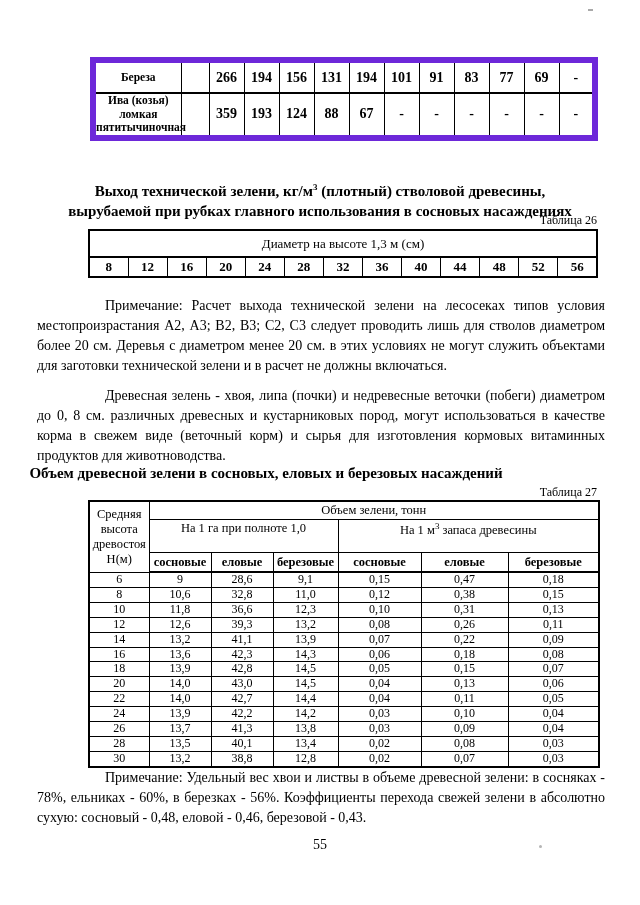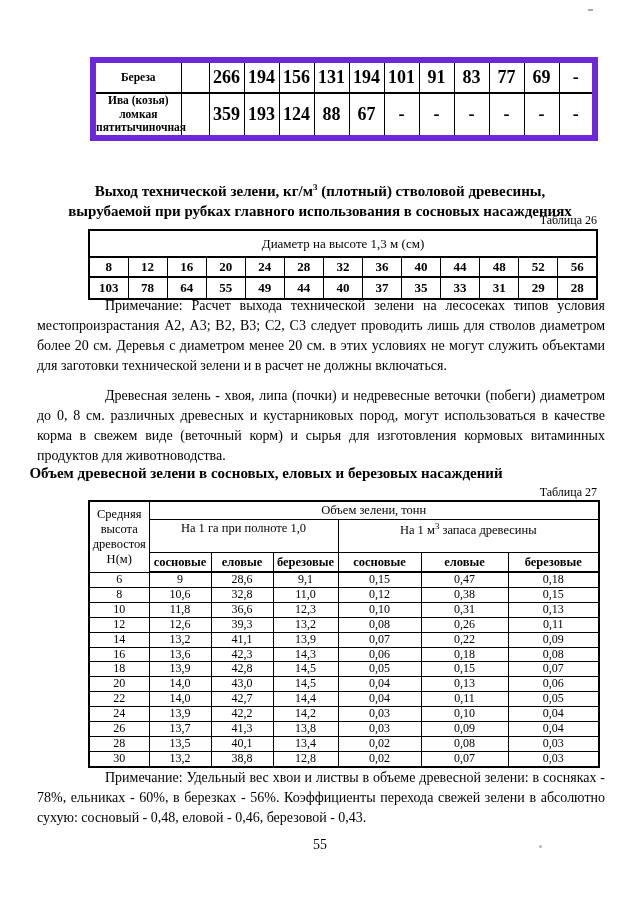--- a/index.html
+++ b/index.html
@@ -6,21 +6,21 @@
   .page {
     position:relative; width:640px; height:905px; background:#ffffff;
     font-family:"Liberation Serif", serif; color:#000; overflow:hidden;
   }
   table { border-collapse:collapse; }
 
   
   .t-top { position:absolute; left:90px; top:57px; width:507px; table-layout:fixed; border:6px solid #6d28d9; }
   .t-top td {
     border:1px solid #000; border-top:2px solid #000; border-bottom:2px solid #000;
-    text-align:center; vertical-align:middle; font-weight:bold; font-size:18px; padding:0;
+    text-align:center; vertical-align:middle; font-weight:bold; font-size:14px; padding:0;
   }
   .t-top tr:nth-child(1){ height:33px; }
   .t-top tr:nth-child(2){ height:34px; }
   .t-top tr:nth-child(3){ height:44px; }
   .t-top td.rowname { font-size:11.5px; line-height:1.18; padding:0; }
 
   
   .t26 { position:absolute; left:88px; top:229px; width:510px; table-layout:fixed; border:2px solid #000; }
   .t26 th { border:1px solid #000; border-bottom:2px solid #000; font-weight:normal; font-size:13px; height:17px; padding:4px; }
   .t26 td { border:1px solid #000; text-align:center; font-weight:bold; font-size:13px; padding:0; }
@@ -156,35 +156,20 @@
           <td>20</td>
           <td>24</td>
           <td>28</td>
           <td>32</td>
           <td>36</td>
           <td>40</td>
           <td>44</td>
           <td>48</td>
           <td>52</td>
           <td>56</td>
-        </tr>
-        <tr>
-          <td>103</td>
-          <td>78</td>
-          <td>64</td>
-          <td>55</td>
-          <td>49</td>
-          <td>44</td>
-          <td>40</td>
-          <td>37</td>
-          <td>35</td>
-          <td>33</td>
-          <td>31</td>
-          <td>29</td>
-          <td>28</td>
         </tr>
       </tbody>
   </table>
 
   <div class="par" id="note1">Примечание: Расчет выхода технической зелени на лесосеках типов условия местопроизрастания А2, А3; В2, В3; С2, С3 следует проводить лишь для стволов диаметром более 20 см. Деревья с диаметром менее 20 см. в этих условиях не могут служить объектами для заготовки технической зелени и в расчет не должны включаться.</div>
 
   <div class="par" id="p2">Древесная зелень - хвоя, липа (почки) и недревесные веточки (побеги) диаметром до 0, 8 см. различных древесных и кустарниковых пород, могут использоваться в качестве корма в свежем виде (веточный корм) и сырья для изготовления кормовых витаминных продуктов для животноводства.</div>
 
   <div class="caption">Объем древесной зелени в сосновых, еловых и березовых насаждений</div>
   <div class="tlabel" id="label27">Таблица 27</div>

